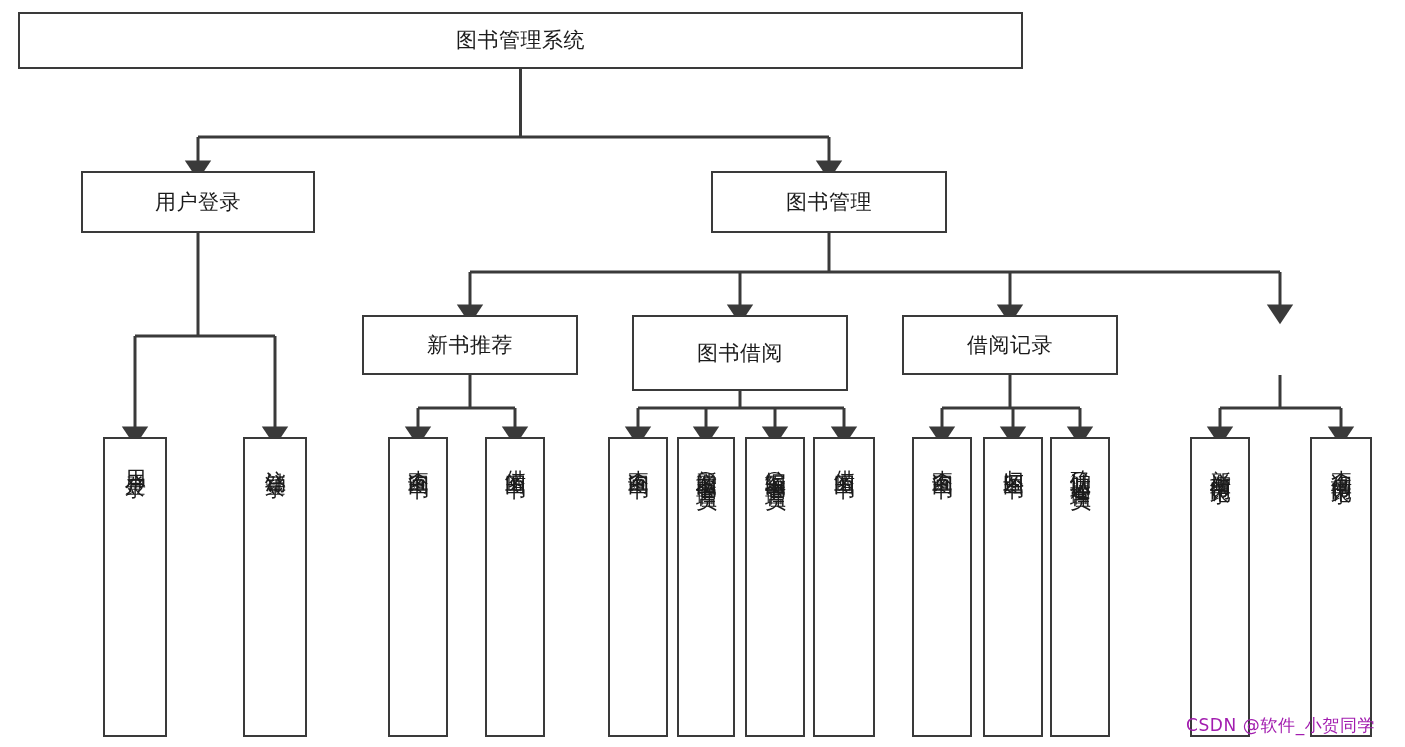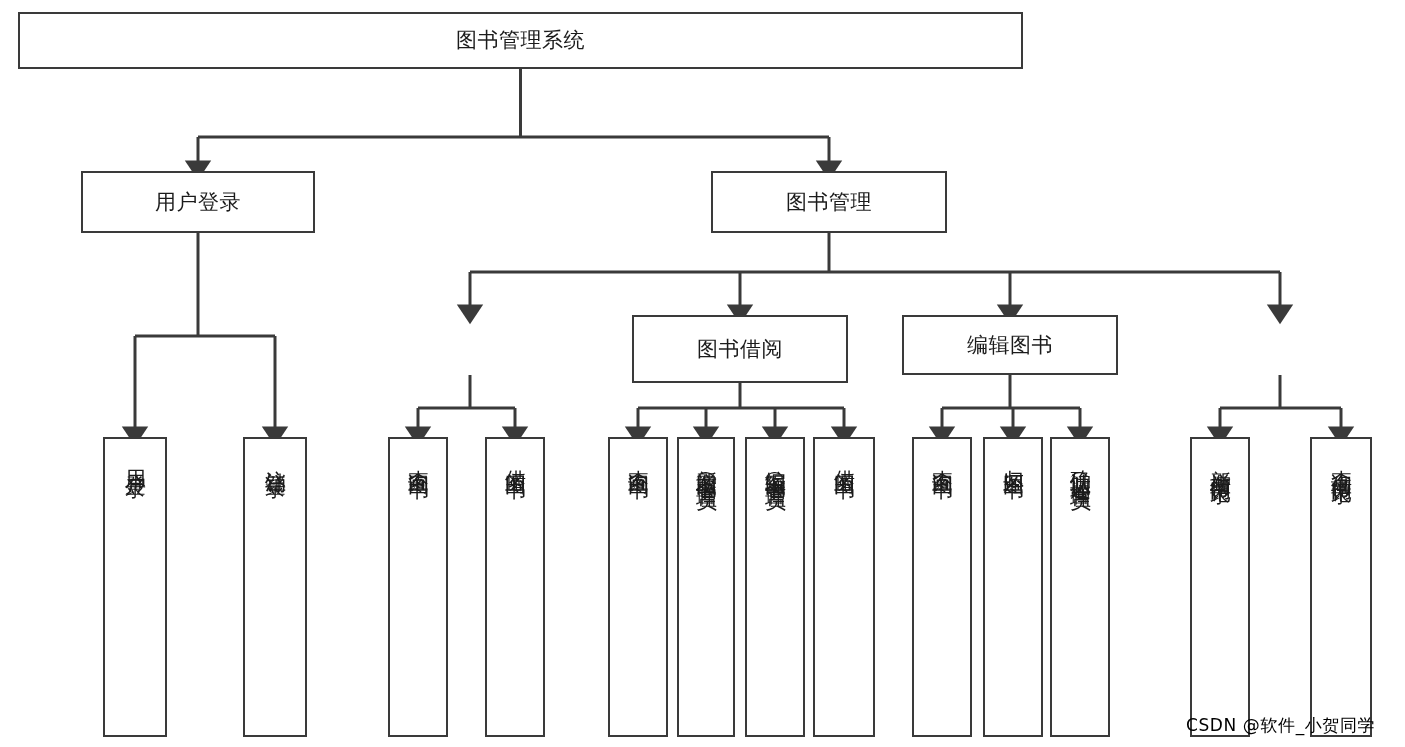--- a/index.html
+++ b/index.html
@@ -121,25 +121,28 @@
     <span class="node-label">图书管理系统</span>
   </div>
 
   <div class="node" style="left: 81px; top: 171px; width: 234px; height: 62px; border-color: rgb(58, 58, 58); background: rgb(255, 255, 255);">
     <span class="node-label">用户登录</span>
   </div>
   <div class="node" style="left: 711px; top: 171px; width: 236px; height: 62px; border-color: rgb(58, 58, 58); background: rgb(255, 255, 255); font-family: Liberation Serif, serif;">
     <span class="node-label">图书管理</span>
   </div>
 
-  <div class="node" style="left: 632px; top: 315px; width: 216px; height: 68px; border-color: rgb(58, 58, 58); background: rgb(255, 255, 255);">
+  <div class="node" style="left: 362px; top: 315px; width: 216px; height: 60px; border-color: rgb(58, 58, 58); background: rgb(255, 255, 255);">
+    <span class="node-label">新书推荐</span>
+  </div>
+  <div class="node" style="left: 632px; top: 315px; width: 216px; height: 76px; border-color: rgb(58, 58, 58); background: rgb(255, 255, 255);">
     <span class="node-label">图书借阅</span>
   </div>
   <div class="node" style="left: 902px; top: 315px; width: 216px; height: 60px; border-color: rgb(58, 58, 58); background: rgb(255, 255, 255);">
-    <span class="node-label">编辑图书</span>
+    <span class="node-label">借阅记录</span>
   </div>
 
   <div class="node vertical" style="left: 103px; top: 437px; width: 64px; height: 300px; border-color: rgb(58, 58, 58); background: rgb(255, 255, 255);">
     <span class="node-label">用户登录</span>
   </div>
   <div class="node vertical" style="left: 243px; top: 437px; width: 64px; height: 300px; border-color: rgb(58, 58, 58); background: rgb(255, 255, 255);">
     <span class="node-label">注销登录</span>
   </div>
   <div class="node vertical" style="left: 388px; top: 437px; width: 60px; height: 300px; border-color: rgb(58, 58, 58); background: rgb(255, 255, 255);">
     <span class="node-label">查询图书</span>
@@ -168,15 +171,15 @@
   <div class="node vertical" style="left: 1050px; top: 437px; width: 60px; height: 300px; border-color: rgb(58, 58, 58); background: rgb(255, 255, 255);">
     <span class="node-label">确认归还（管理员）</span>
   </div>
   <div class="node vertical" style="left: 1190px; top: 437px; width: 60px; height: 300px; border-color: rgb(58, 58, 58); background: rgb(255, 255, 255);">
     <span class="node-label">新增借阅记录</span>
   </div>
   <div class="node vertical" style="left: 1310px; top: 437px; width: 62px; height: 300px; border-color: rgb(58, 58, 58); background: rgb(255, 255, 255);">
     <span class="node-label">查询借阅记录</span>
   </div>
 
-  <div class="watermark" style="color: #000000;">CSDN @软件_小贺同学</div>
+  <div class="watermark" style="color: #a21caf;">CSDN @软件_小贺同学</div>
 
 </div>
 
 </body></html>

